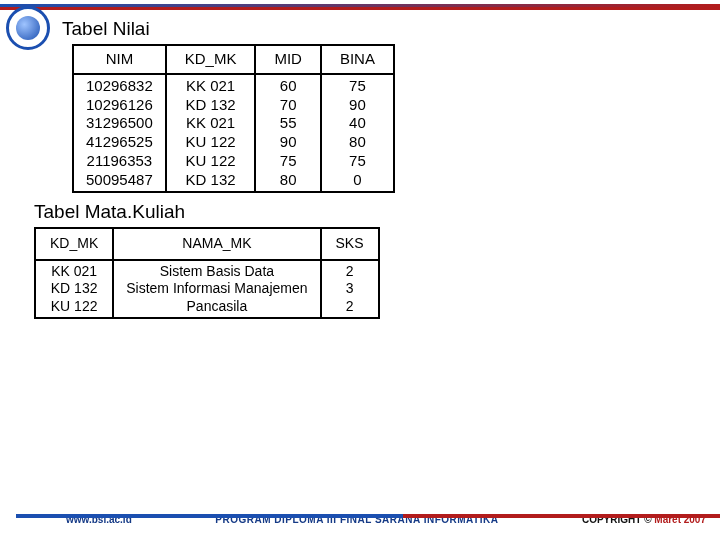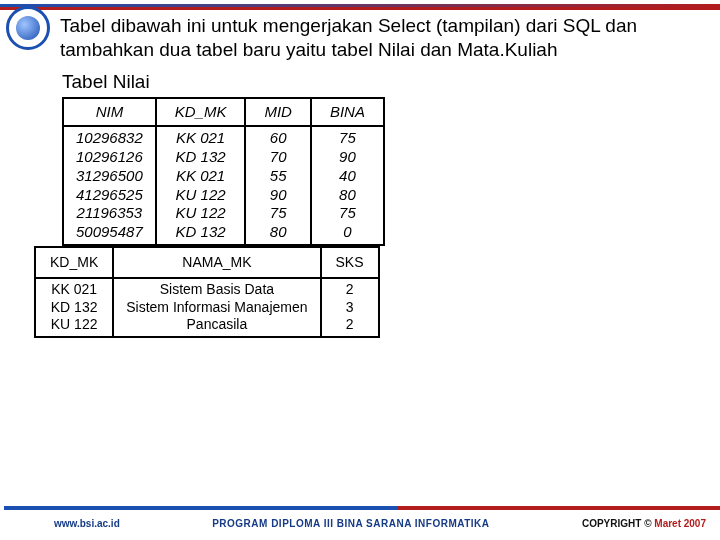--- a/index.html
+++ b/index.html
@@ -28,25 +28,24 @@
   .top-ribbon::after{
     content:"";
     position:absolute;
     left:0;right:0;
     height:3px;
   }
   .top-ribbon::before{top:0;background:linear-gradient(90deg,var(--band-blue),var(--band-red));}
   .top-ribbon::after{top:3px;background:var(--band-red);}
   .bottom-bar{
     position:absolute;
-    left:4px;right:0;bottom:0;
-    height:34px;
+    left:16px;right:0;bottom:0;
+    height:26px;
     font-size:10px;
     display:flex;
-    align-items:center;
     color:#111;
     background:#fff;
   }
   .bottom-bar::before{
     content:"";
     position:absolute;
     left:0;right:0;top:0;
     height:4px;
     background:linear-gradient(90deg,var(--band-blue) 0 55%,var(--band-red) 55% 100%);
   }
@@ -82,21 +81,21 @@
     margin:4px 0 4px 2px;
   }
   .tabtitle2{
     font-size:19px;
     margin:8px 0 4px -26px;
   }
   table{
     border-collapse:collapse;
     font-size:15px;
   }
-  .t-nilai{margin-left:2px;font-style:italic;}
+  .t-nilai{margin-left:12px;}
   .t-mk{margin-left:-26px;}
   th,td{
     border-left:2px solid #000;
     border-right:2px solid #000;
     padding:2px 12px;
     text-align:center;
     vertical-align:top;
     line-height:1.25;
     font-weight:normal;
   }
@@ -118,21 +117,20 @@
 <body>
 
 <div class="top-ribbon"></div>
 
 <div class="logo">
   <div class="globe"></div>
 </div>
 
 <div class="content">
 
-  <div class="intro">Tabel dibawah ini untuk mengerjakan Select (tampilan) dari SQL dan tambahkan dua tabel baru yaitu tabel Nilai dan Mata.Kuliah</div>
 
   <div class="tabtitle">Tabel Nilai</div>
 
   <table class="t-nilai">
     <thead>
       <tr>
         <th>NIM</th>
         <th>KD_MK</th>
         <th>MID</th>
         <th>BINA</th>
@@ -141,20 +139,21 @@
     <tbody>
       <tr>
         <td class="col-nim">10296832<br>10296126<br>31296500<br>41296525<br>21196353<br>50095487</td>
         <td class="col-kdmk">KK 021<br>KD 132<br>KK 021<br>KU 122<br>KU 122<br>KD 132</td>
         <td class="col-mid">60<br>70<br>55<br>90<br>75<br>80</td>
         <td class="col-final">75<br>90<br>40<br>80<br>75<br>0</td>
       </tr>
     </tbody>
   </table>
 
+  <div class="tabtitle2">Tabel Mata.Kuliah</div>
 
   <table class="t-mk">
     <thead>
       <tr>
         <th>KD_MK</th>
         <th>NAMA_MK</th>
         <th>SKS</th>
       </tr>
     </thead>
     <tbody>
@@ -163,18 +162,18 @@
         <td class="col-namamk">Sistem Basis Data<br>Sistem Informasi Manajemen<br>Pancasila</td>
         <td class="col-sks">2<br>3<br>2</td>
       </tr>
     </tbody>
   </table>
 
 </div>
 
 <div class="bottom-bar">
   <div class="bottom-left">www.bsi.ac.id</div>
-  <div class="bottom-center">PROGRAM DIPLOMA III BINA SARANA INFORMATIKA</div>
+  <div class="bottom-center">PROGRAM DIPLOMA III FINAL SARANA INFORMATIKA</div>
   <div class="bottom-right">
     <span>COPYRIGHT ©</span>
     <span class="red">Maret 2007</span>
   </div>
 </div>
 
 </body></html>

